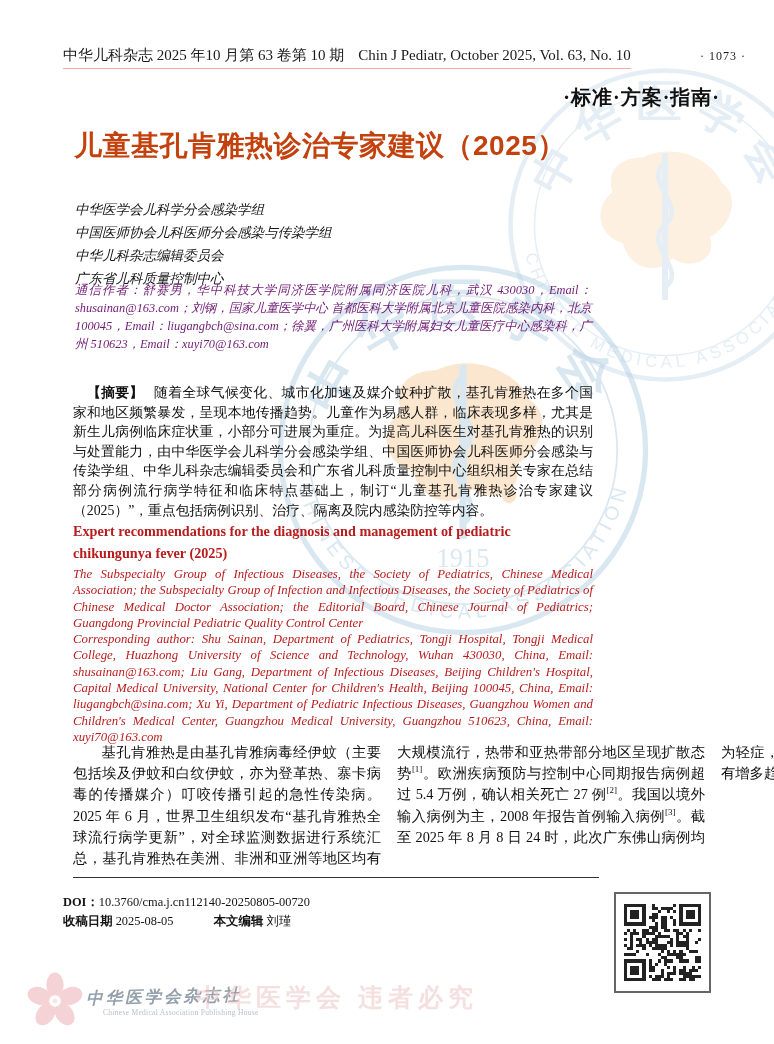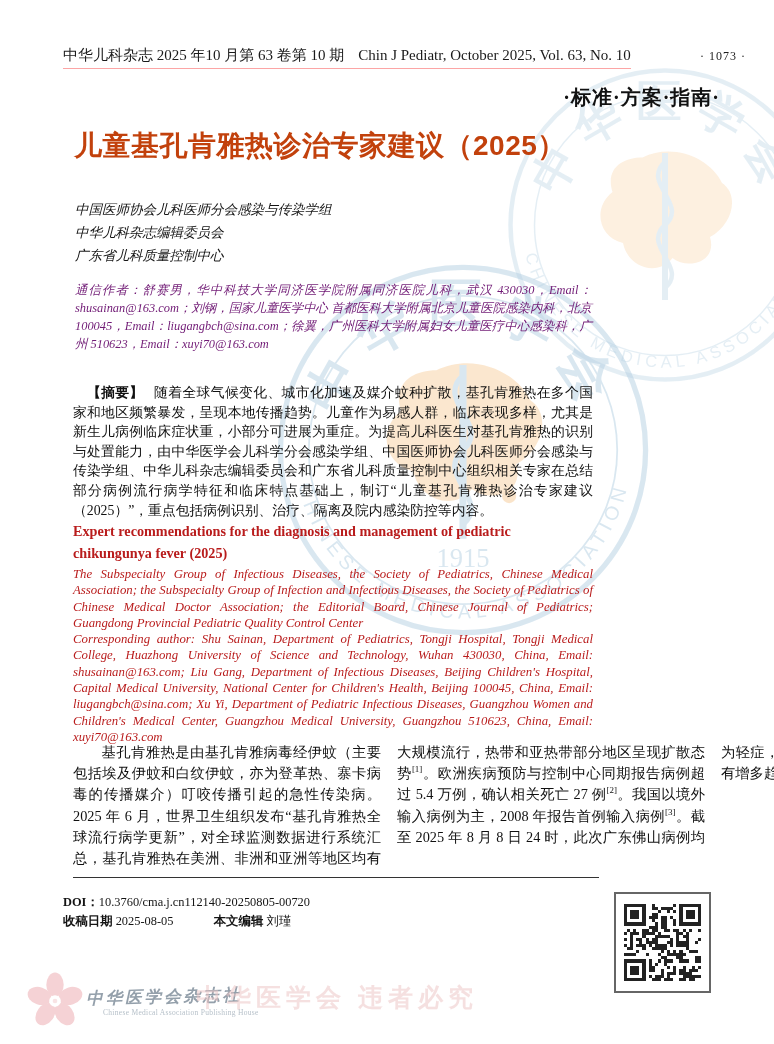--- a/index.html
+++ b/index.html
@@ -127,20 +127,21 @@
 
     <div class="abs journal-line">
       <span class="cn">中华儿科杂志 2025 年10 月第 63 卷第 10 期</span><span class="en">Chin J Pediatr, October 2025, Vol. 63, No. 10</span>
     </div>
     <div class="abs page-number">· 1073 ·</div>
     <div class="abs section-label">·标准·方案·指南·</div>
 
     <h1 class="abs article-title" style="margin:0;">儿童基孔肯雅热诊治专家建议（2025）</h1>
 
     <div class="abs author-groups">
+      <div>中华医学会儿科学分会感染学组</div>
       <div>中国医师协会儿科医师分会感染与传染学组</div>
       <div>中华儿科杂志编辑委员会</div>
       <div>广东省儿科质量控制中心</div>
     </div>
 
     <div class="abs correspondence-cn">通信作者：舒赛男，华中科技大学同济医学院附属同济医院儿科，武汉 430030，Email：shusainan@163.com；刘钢，国家儿童医学中心 首都医科大学附属北京儿童医院感染内科，北京 100045，Email：liugangbch@sina.com；徐翼，广州医科大学附属妇女儿童医疗中心感染科，广州 510623，Email：xuyi70@163.com</div>
 
     <p class="abs abstract" style="margin:0;">
       <span class="lbl">【摘要】</span><span class="sp"></span><span>随着全球气候变化、城市化加速及媒介蚊种扩散，基孔肯雅热在多个国家和地区频繁暴发，呈现本地传播趋势。儿童作为易感人群，临床表现多样，尤其是新生儿病例临床症状重，小部分可进展为重症。为提高儿科医生对基孔肯雅热的识别与处置能力，由中华医学会儿科学分会感染学组、中国医师协会儿科医师分会感染与传染学组、中华儿科杂志编辑委员会和广东省儿科质量控制中心组织相关专家在总结部分病例流行病学特征和临床特点基础上，制订“儿童基孔肯雅热诊治专家建议（2025）”，重点包括病例识别、治疗、隔离及院内感染防控等内容。</span>
     </p>

